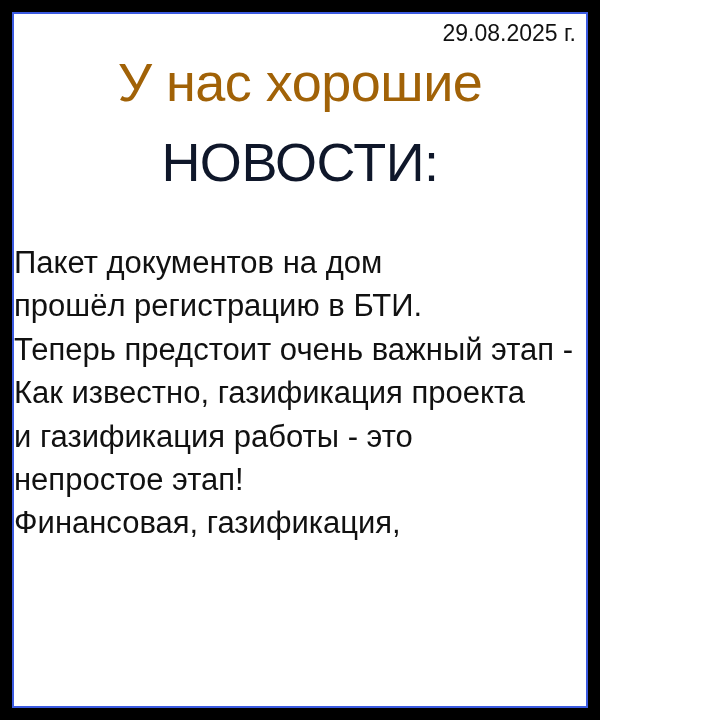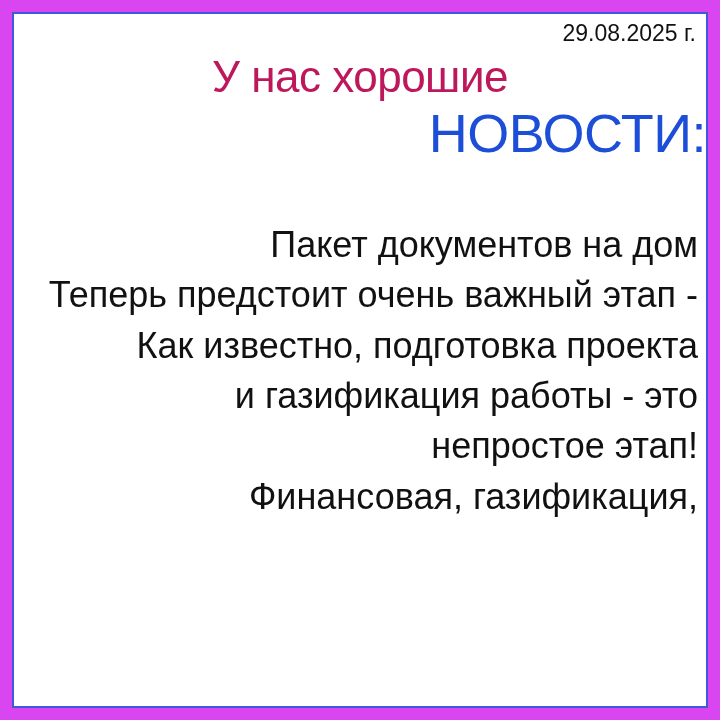--- a/index.html
+++ b/index.html
@@ -8,24 +8,24 @@
   }
   body {
     width: 720px;
     height: 720px;
     background: #ffffff;
     font-family: "Liberation Sans", sans-serif;
     overflow: hidden;
   }
   .card {
     box-sizing: border-box;
-    width: 720px;
+    width: 600px;
     height: 720px;
     background: #ffffff;
-    border: 12px solid #d946ef;
+    border: 12px solid #000000;
     position: relative;
   }
   .inner {
     box-sizing: border-box;
     width: 100%;
     height: 100%;
     border: 2px solid #3b5ae0;
     position: relative;
     padding: 0;
   }
@@ -39,37 +39,36 @@
   }
   .headline {
     margin: 0;
     padding-top: 38px;
     text-align: center;
     font-weight: 400;
     line-height: 1.12;
   }
   .headline .line1 {
     display: block;
-    font-size: 44px;
-    color: #be185d;
+    font-size: 54px;
+    color: #a16207;
     letter-spacing: -0.5px;
   }
   .headline .line2 {
     display: block;
     font-size: 54px;
-    color: #1d4ed8;
+    color: #0f172a;
     letter-spacing: -0.5px;
-    margin-top: 2px;
-    text-align: right;
+    margin-top: 20px;
   }
   .body-text {
-    margin: 8px;
+    margin: 0;
     padding-top: 48px;
-    text-align: right;
-    font-size: 36px;
+    text-align: left;
+    font-size: 31px;
     line-height: 1.40;
     color: #111111;
   }
   .body-text .ln {
     display: block;
     white-space: nowrap;
   }
   .body-text .ln.accent {
     color: #3b5ae0;
   }
@@ -82,21 +81,22 @@
 
     <div class="date">29.08.2025 г.</div>
 
     <div class="headline">
       <span class="line1">У нас хорошие</span>
       <span class="line2">НОВОСТИ:</span>
     </div>
 
     <div class="body-text">
       <span class="ln">Пакет документов на дом</span>
+      <span class="ln">прошёл регистрацию в БТИ.</span>
       <span class="ln">Теперь предстоит очень важный этап -</span>
-      <span class="ln">Как известно, подготовка проекта</span>
+      <span class="ln">Как известно, газификация проекта</span>
       <span class="ln">и газификация работы - это</span>
       <span class="ln">непростое этап!</span>
       <span class="ln">Финансовая, газификация,</span>
     </div>
 
   </div>
 </div>
 
 </body></html>

